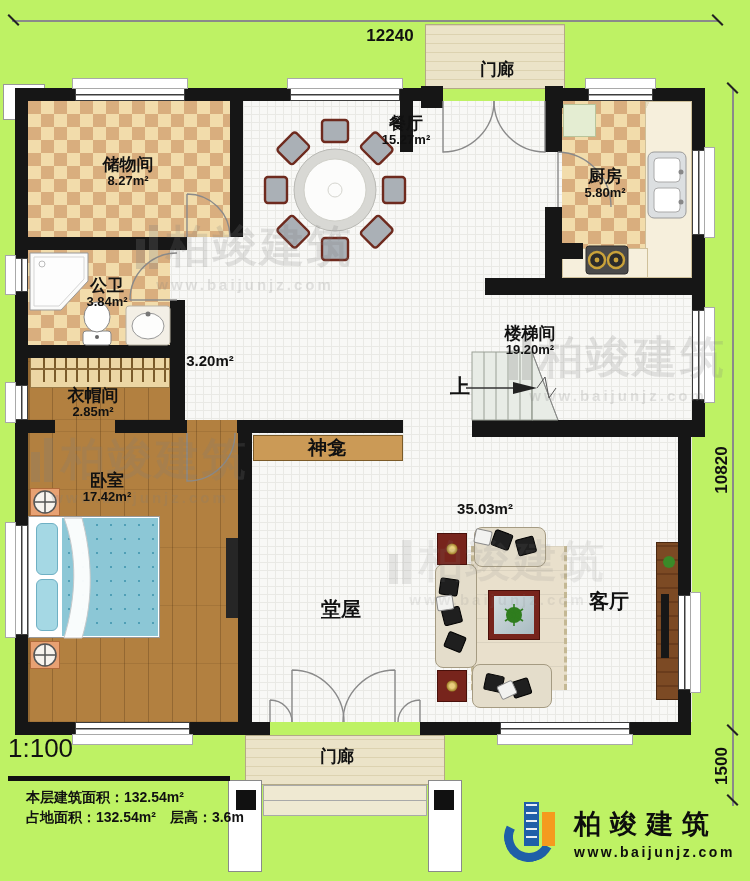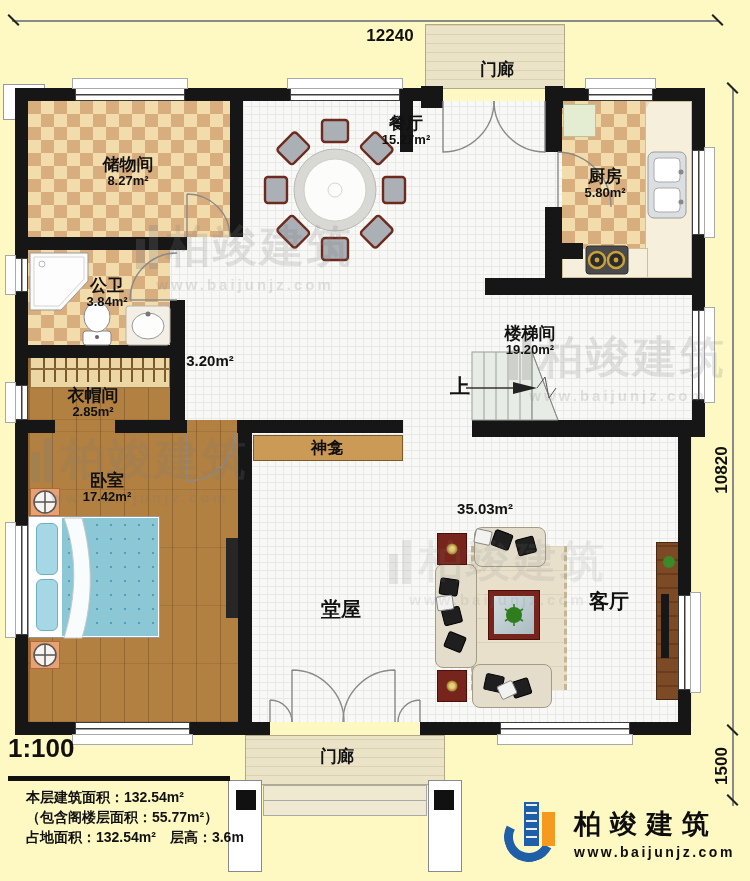--- a/index.html
+++ b/index.html
@@ -1,18 +1,18 @@
 <!DOCTYPE html>
 <html><head>
 <meta charset="utf-8">
 <style>
   *{margin:0;padding:0;box-sizing:border-box}
   html,body{background:#fff}
   body{font-family:"Liberation Sans","DejaVu Sans",sans-serif;color:#111}
-  #plan{position:relative;width:750px;height:881px;background:#fef9c3;overflow:hidden}
+  #plan{position:relative;width:750px;height:881px;background:#bef264;overflow:hidden}
   .abs{position:absolute}
   
   .w{position:absolute;background:#161616}
   
   .win{position:absolute;border:1.5px solid #3d3d3d}
   .winh{background:linear-gradient(#3d3d3d,#3d3d3d) center/100% 1.5px no-repeat #fff}
   .winv{background:linear-gradient(#3d3d3d,#3d3d3d) center/1.5px 100% no-repeat #fff}
   .sill-t::before,.sill-b::before,.sill-l::before,.sill-r::before{content:"";position:absolute;border:1px solid #a9a9a9;background:#fff}
   .sill-t::before{left:-4px;right:-4px;top:-11px;height:9px}
   .sill-b::before{left:-4px;right:-4px;bottom:-11px;height:9px}
@@ -41,21 +41,21 @@
   
   .wm{position:absolute;transform:translate(-50%,-50%);color:rgba(125,125,125,.20);text-align:center;pointer-events:none;white-space:nowrap}
   .wm .row{display:flex;align-items:center;justify-content:center;gap:8px}
   .wm .bars{display:flex;align-items:flex-end;gap:4px}
   .wm .bars i{display:block;width:9px;background:rgba(125,125,125,.25)}
   .wm .cn{font-size:44px;font-weight:bold;letter-spacing:3px}
   .wm .url{font-size:15px;font-weight:bold;letter-spacing:3px}
   
   .title{position:absolute;left:8px;top:733px;display:flex;align-items:baseline;gap:8px}
   .title .t1{font-size:35px;font-weight:bold;letter-spacing:1px}
-  .title .t2{font-size:26px;font-weight:bold}
+  .title .t2{font-size:26px;font-weight:normal}
   .tunder{position:absolute;left:8px;top:776px;width:222px;height:5px;background:#111}
   .stats{position:absolute;left:26px;top:787px;font-size:14px;font-weight:bold;line-height:20px}
   
   .logo{position:absolute;left:506px;top:800px;display:flex;align-items:center;gap:10px}
   .licon{position:relative;width:58px;height:66px}
   .lsw{position:absolute;left:-2px;top:12px;width:50px;height:50px;border:9px solid transparent;border-left-color:#1f5fa8;border-bottom-color:#1f5fa8;border-radius:50%;transform:rotate(-18deg)}
   .lb1{position:absolute;left:18px;top:2px;width:15px;height:44px;background:repeating-linear-gradient(0deg,#1f5fa8 0 6px,#e8eef6 6px 8px);border:2px solid #1f5fa8}
   .lb2{position:absolute;left:36px;top:12px;width:13px;height:34px;background:#f59a1e}
   .ltext .cn{font-size:27px;font-weight:bold;letter-spacing:9px;color:#0d0d0d}
   .ltext .url{font-size:14px;font-weight:bold;letter-spacing:2.5px;color:#0d0d0d;margin-top:2px}
@@ -335,39 +335,38 @@
   <div class="rlabel" style="left:210px;top:361px">
       <div class="ar" style="font-size:15px">3.20m²</div>
     </div>
   <div class="rlabel" style="left:341px;top:609px">
       <div class="nm big">堂屋</div>
     </div>
   <div class="rlabel" style="left:609px;top:601px">
       <div class="nm big">客厅</div>
     </div>
   <div class="rlabel" style="left:327px;top:448px">
-      <div class="ar" style="font-size:16px">神龛</div>
+      <div class="ar" style="font-size:19px">神龛</div>
     </div>
   <div class="rlabel" style="left:497px;top:70px">
       <div class="nm">门廊</div>
     </div>
   <div class="rlabel" style="left:337px;top:757px">
       <div class="nm">门廊</div>
     </div>
   <div class="rlabel" style="left:460px;top:386px">
       <div class="nm big">上</div>
     </div>
 
   <div class="title">
     <span class="t2">1:100</span>
   </div>
   <div class="tunder"></div>
   <div class="stats">
     <div>本层建筑面积：132.54m²</div>
-    <div>（包含阁楼层面积：55.77m²）</div>
     <div>占地面积：132.54m²　层高：3.6m</div>
   </div>
 
   <div class="logo">
     <span class="licon">
       <i class="lsw"></i>
       <i class="lb1"></i>
       <i class="lb2"></i>
     </span>
     <span class="ltext">

